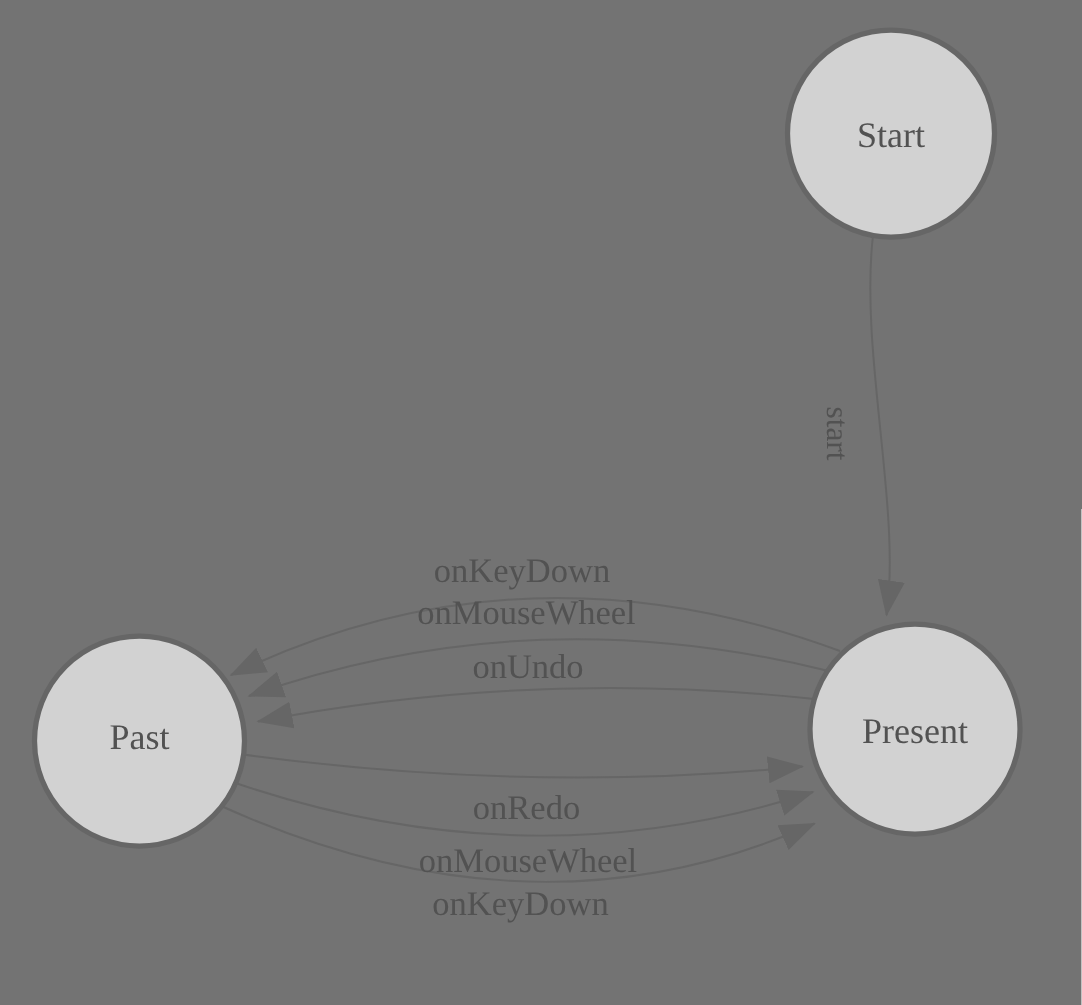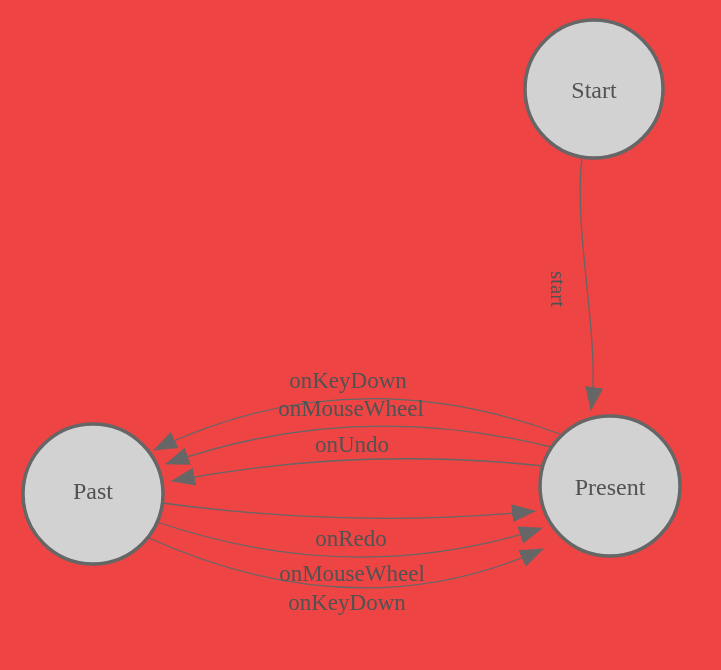--- a/index.html
+++ b/index.html
@@ -4,21 +4,21 @@
 <style>
   html, body {
     margin: 0;
     padding: 0;
     background: #ffffff;
   }
   .stage {
     position: relative;
     width: 721px;
     height: 670px;
-    background: #ef4444;
+    background: #737373;
     overflow: hidden;
   }
   svg {
     display: block;
   }
   text {
     font-family: "Liberation Serif", "DejaVu Serif", serif;
     font-size: 23px;
   }
   .node-label {

